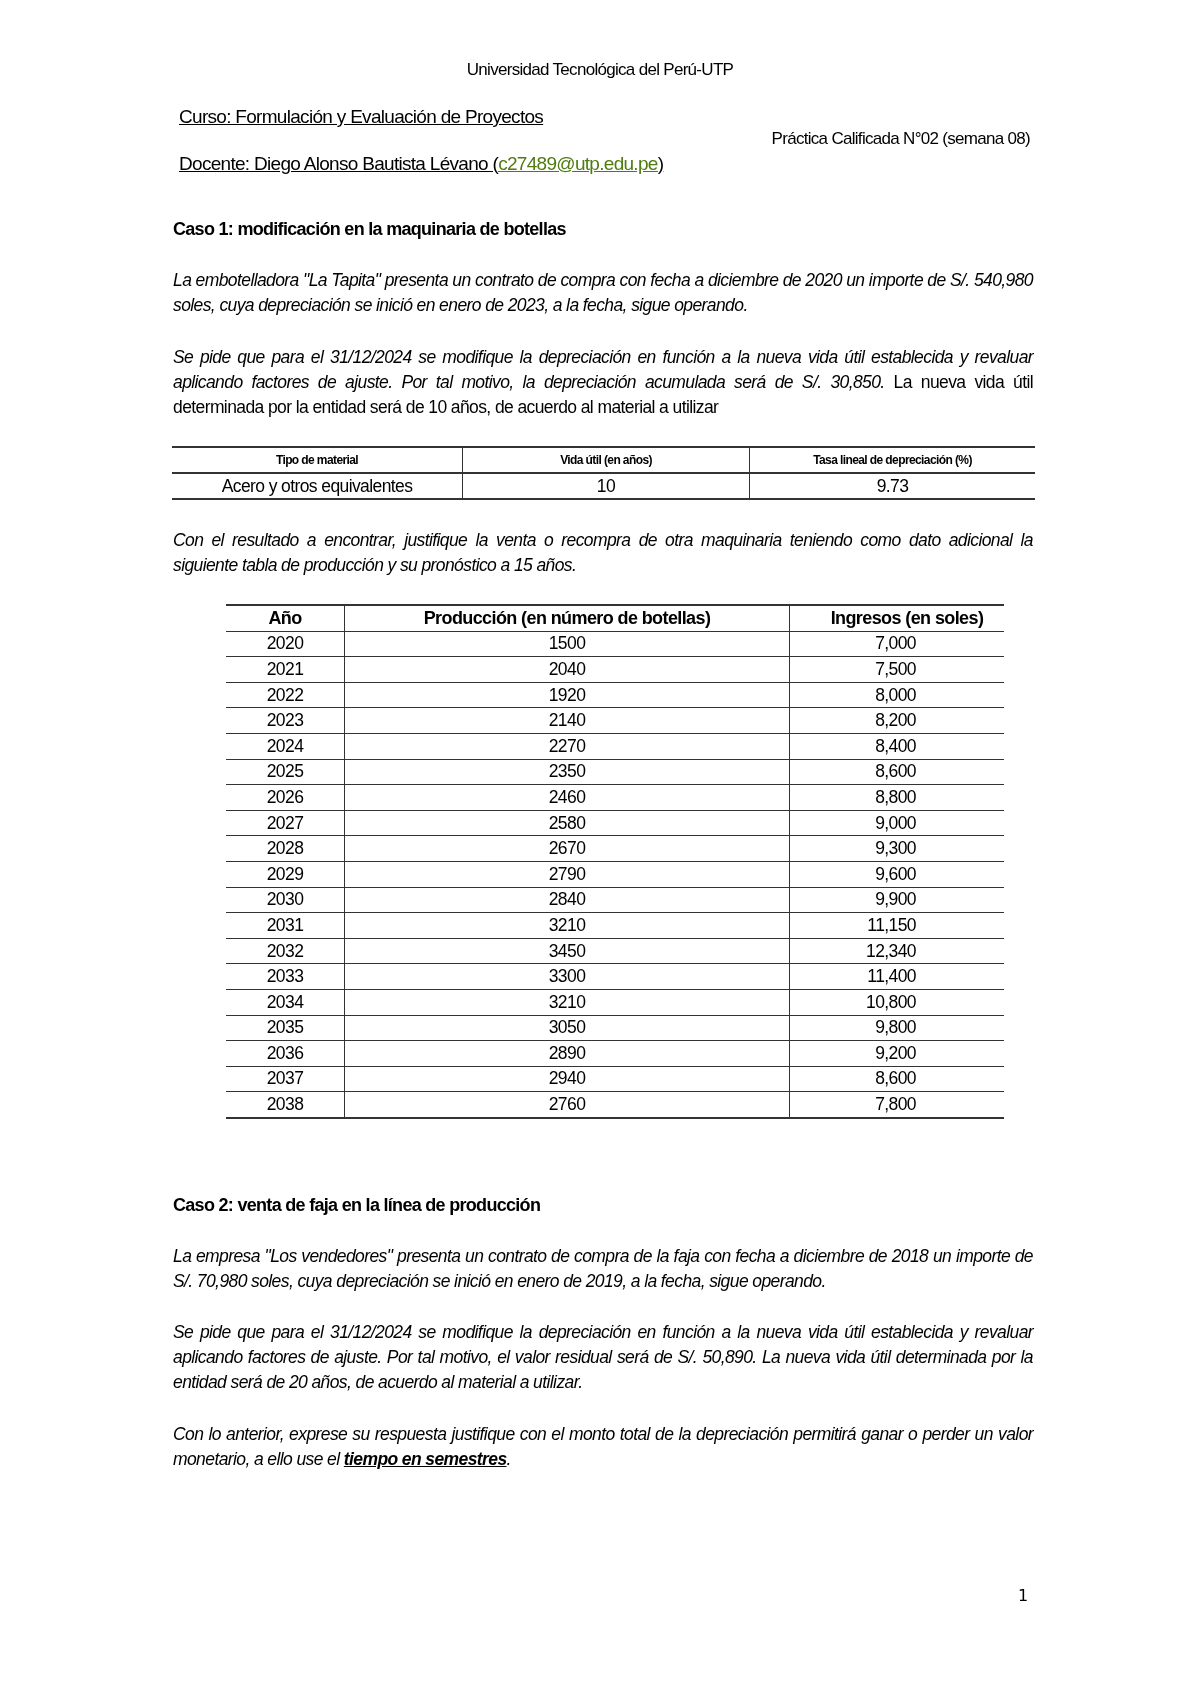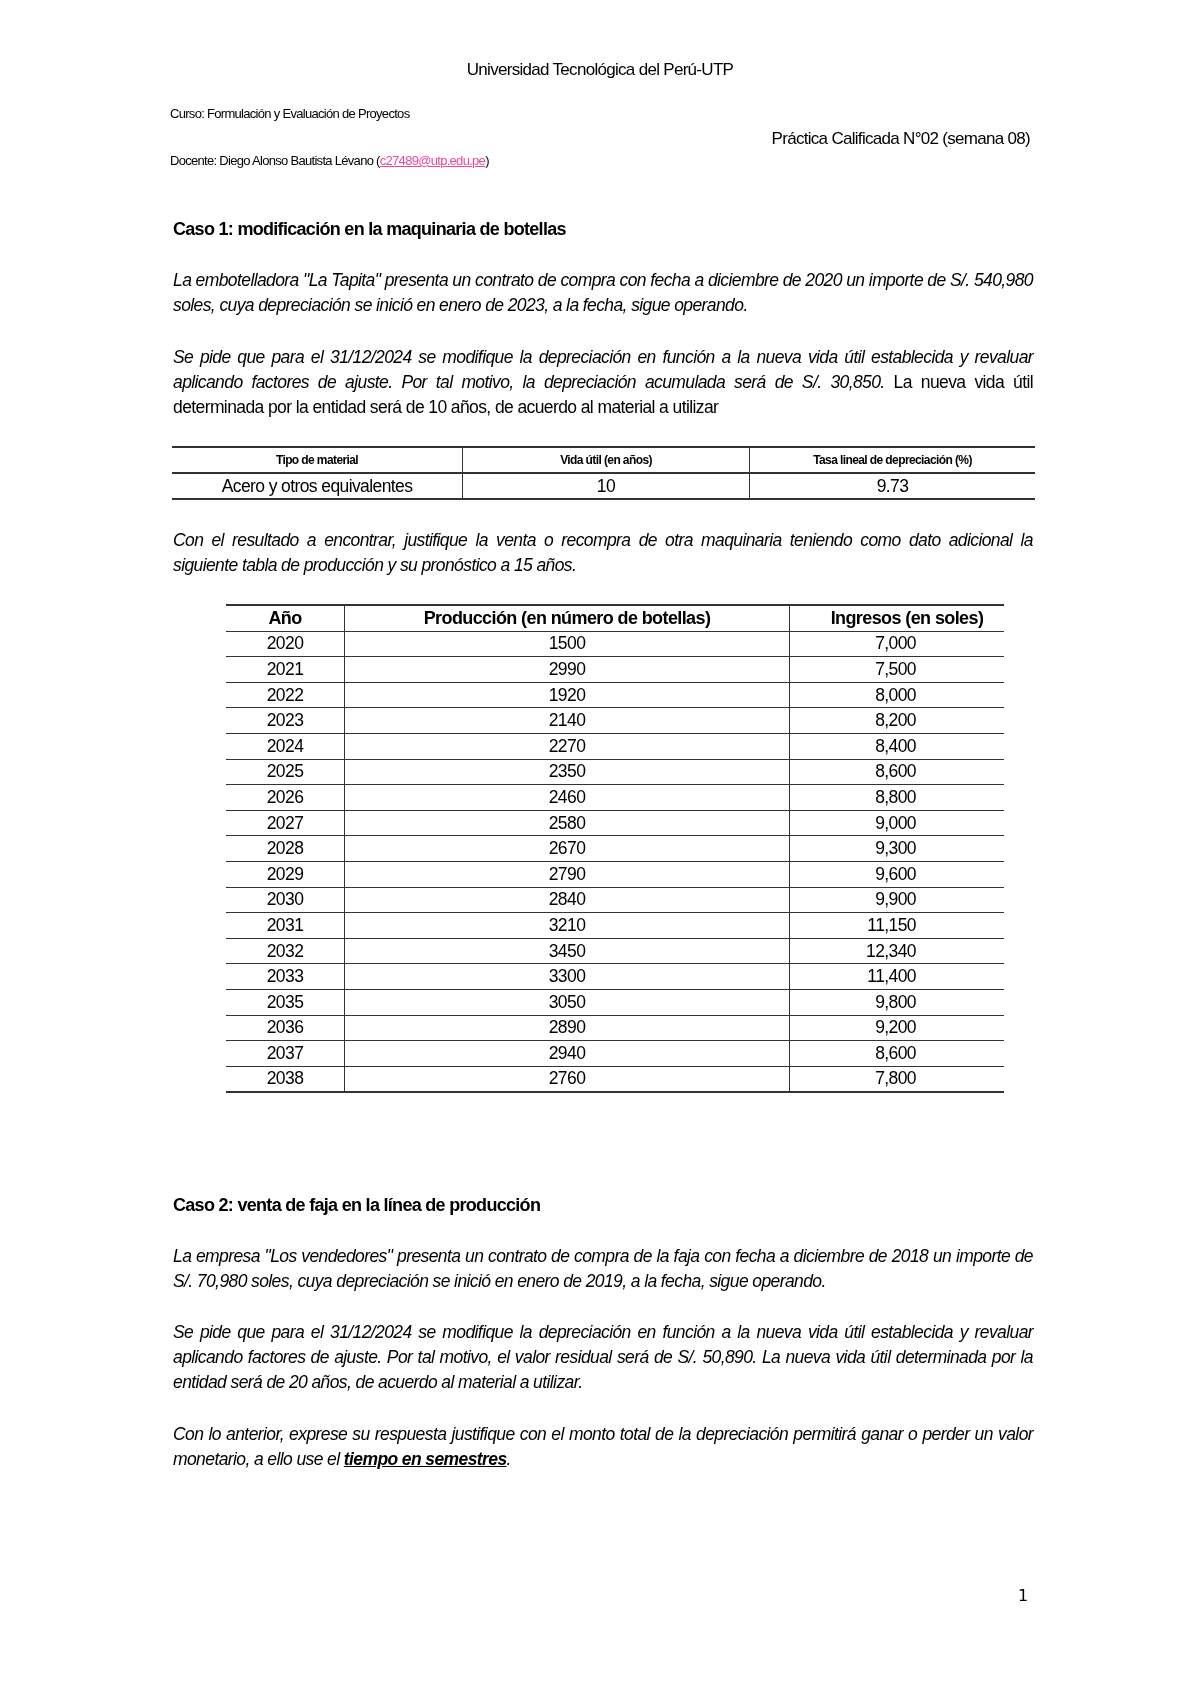--- a/index.html
+++ b/index.html
@@ -1,22 +1,22 @@
 <!DOCTYPE html>
 <html><head>
 <meta charset="utf-8">
 <style>
   html, body { margin: 0; padding: 0; background: #ffffff; }
   body { width: 1200px; height: 1696px; position: relative; overflow: hidden;
          font-family: "Liberation Sans", sans-serif; color: #000; }
   .page { position: absolute; left: 0; top: 0; width: 1196px; height: 1696px; }
   .hdr-center { position: absolute; left: 0; width: 1200px; text-align: center; font-size: 17px; letter-spacing: -0.7px; }
-  .hdr-left { position: absolute; left: 170px; font-size: 13px; letter-spacing: -0.7px; }
+  .hdr-left { position: absolute; left: 179px; font-size: 19px; letter-spacing: -0.7px; text-decoration: underline; }
   .hdr-right { position: absolute; right: 166px; font-size: 17px; letter-spacing: -0.7px; }
-  a.email { color: #ec4899; text-decoration: underline; }
+  a.email { color: #4d7c0f; text-decoration: underline; }
   .case-title { position: absolute; left: 173px; font-size: 18px; font-weight: bold; letter-spacing: -0.7px; }
   .para { position: absolute; left: 173px; width: 860px; font-size: 17.5px; line-height: 25px;
           letter-spacing: -0.6px; text-align: justify; }
   .para.it { font-style: italic; }
   .para .normal { font-style: normal; }
   .para b u { font-weight: bold; }
   table { border-collapse: collapse; position: absolute; font-size: 17.5px; letter-spacing: -0.6px; }
   table.mat { left: 172px; top: 446px; width: 863px; border-top: 2px solid #333; border-bottom: 2px solid #333; }
   table.mat th, table.mat td { text-align: center; height: 24px; padding: 0; }
   table.mat th { font-weight: bold; border-bottom: 2px solid #333; font-size: 12px; }
@@ -77,21 +77,21 @@
       </tr>
     </thead>
     <tbody id="prod-body">
         <tr>
           <td>2020</td>
           <td>1500</td>
           <td class="num3">7,000</td>
         </tr>
         <tr>
           <td>2021</td>
-          <td>2990</td>
+          <td>2040</td>
           <td class="num3">7,500</td>
         </tr>
         <tr>
           <td>2022</td>
           <td>1920</td>
           <td class="num3">8,000</td>
         </tr>
         <tr>
           <td>2023</td>
           <td>2140</td>
@@ -141,20 +141,25 @@
           <td>2032</td>
           <td>3450</td>
           <td class="num3">12,340</td>
         </tr>
         <tr>
           <td>2033</td>
           <td>3300</td>
           <td class="num3">11,400</td>
         </tr>
         <tr>
+          <td>2034</td>
+          <td>3210</td>
+          <td class="num3">10,800</td>
+        </tr>
+        <tr>
           <td>2035</td>
           <td>3050</td>
           <td class="num3">9,800</td>
         </tr>
         <tr>
           <td>2036</td>
           <td>2890</td>
           <td class="num3">9,200</td>
         </tr>
         <tr>

